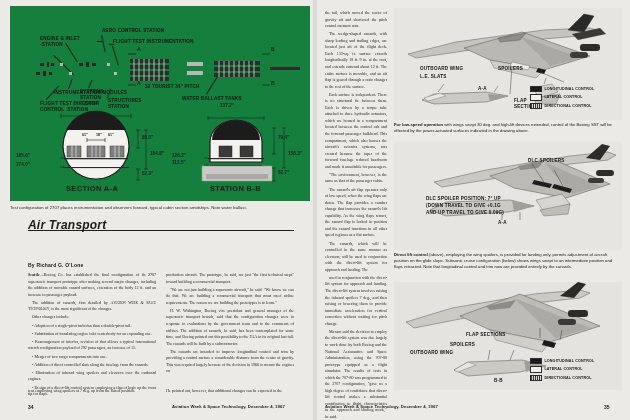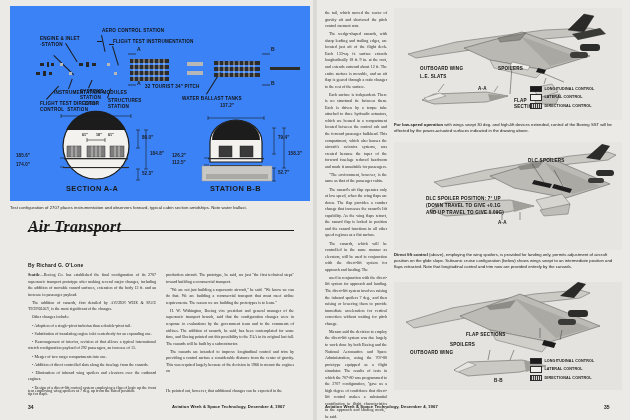--- a/index.html
+++ b/index.html
@@ -12,21 +12,21 @@
   .page{position:relative;width:630px;height:420px;}
 
   
   .sheet{position:absolute;top:0;height:420px;width:315px;background:#eceae6;}
   .sheet.left{left:0;}
   .sheet.right{left:315px;background:#eceae6;}
   .gutter{position:absolute;left:313px;top:0;width:4px;height:420px;
           background:linear-gradient(to right,#d7d5d0,#c9c7c2,#d7d5d0);opacity:.55;}
 
   
-  .figtop{position:absolute;left:10px;top:6px;width:300px;height:195px;background:#3b82f6;}
+  .figtop{position:absolute;left:10px;top:6px;width:300px;height:195px;background:#15803d;}
   .labels{position:absolute;inset:0;}
   .lbl{position:absolute;font-family:"Liberation Sans",sans-serif;font-weight:bold;
        font-size:4.6px;letter-spacing:.22px;line-height:1.35;color:#131313;white-space:pre;}
   .lead{position:absolute;background:#1b1b1b;transform-origin:0 0;height:.6px;}
 
   
   .planview{position:absolute;left:14px;top:44px;width:282px;height:38px;}
   .cutmark{position:absolute;font-family:"Liberation Sans",sans-serif;font-weight:bold;font-size:5px;}
 
   
@@ -34,22 +34,22 @@
   .sectTitle{position:absolute;font-family:"Liberation Sans",sans-serif;font-weight:bold;
              font-size:7.4px;letter-spacing:.4px;}
   .dim{position:absolute;font-family:"Liberation Sans",sans-serif;font-weight:bold;font-size:4.5px;
        letter-spacing:.1px;white-space:nowrap;}
   .caption-fig{position:absolute;left:10px;top:205px;width:300px;
        font-family:"Liberation Sans",sans-serif;font-size:4.2px;line-height:1.4;
        letter-spacing:.05px;color:#1d1d1d;}
 
   
   .deptrule{position:absolute;left:28px;top:230px;width:266px;border-bottom:1px solid #1d1d1d;}
-  .dept{position:absolute;left:28px;top:218px;font-style:italic;font-weight:bold;font-size:16px;
-        font-family:Liberation Serif, serif;letter-spacing:.2px;}
+  .dept{position:absolute;left:28px;top:218px;font-style:italic;font-weight:bold;font-size:12px;
+        font-family:Liberation Sans, sans-serif;letter-spacing:.2px;}
   .headline{position:absolute;left:28px;top:236px;width:276px;
         font-family:"Liberation Sans",sans-serif;font-style:italic;font-weight:bold;
         font-size:19.5px;letter-spacing:-.45px;color:#131313;}
   .byline{position:absolute;left:28px;top:262px;font-family:"Liberation Sans",sans-serif;
         font-weight:bold;font-size:5px;letter-spacing:.2px;}
 
   
   .col{position:absolute;font-family:"Liberation Serif",serif;font-size:4.05px;
        line-height:1.62;text-align:justify;color:#1f1f1f;hyphens:auto;}
   .col p{margin:0 0 1.6px 0;text-indent:4px;}

